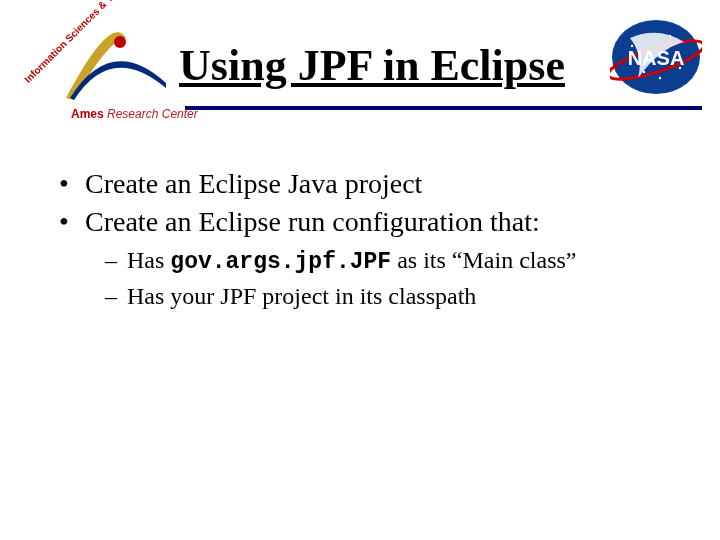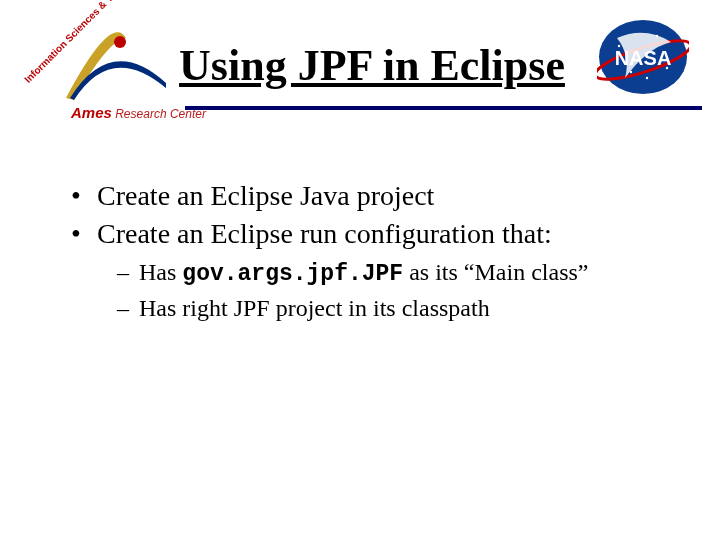--- a/index.html
+++ b/index.html
@@ -57,55 +57,54 @@
     top: 10px;
   }
   .ames-label {
     position: absolute;
     left: 45px;
     top: 86px;
     white-space: nowrap;
   }
   .ames-label .ames {
     font-family: Arial, Helvetica, sans-serif;
-    font-style: italic;
     font-weight: bold;
-    font-size: 15px;
+    font-size: 12px;
     color: #b00;
   }
   .ames-label .rc {
     font-family: Arial, Helvetica, sans-serif;
     font-style: italic;
     font-size: 12px;
     color: #b91c1c;
   }
   .nasa-logo {
     position: absolute;
-    right: 31px;
+    right: 18px;
     top: 18px;
     width: 92px;
     height: 78px;
   }
   .divider {
     position: absolute;
     left: 185px;
     right: 18px;
     top: 106px;
     height: 0;
     border-top: 4px solid #00006a;
   }
   .content {
     position: absolute;
     top: 165px;
     left: 55px;
     right: 30px;
   }
   ul.main {
     list-style: none;
-    margin: 12px;
+    margin: 0;
     padding: 0;
   }
   ul.main > li {
     position: relative;
     padding-left: 30px;
     font-size: 28px;
     line-height: 1.35;
   }
   ul.main > li::before {
     content: "•";
@@ -178,20 +177,20 @@
   <div class="content">
     <ul class="main">
       <li><span>Create an Eclipse Java project</span></li>
       <li>
         <span>Create an Eclipse run configuration that:</span>
         <ul class="sub">
           <li>
             <span>Has </span><code class="inline">gov.args.jpf.JPF</code><span> as its “Main class”</span>
           </li>
           <li>
-            <span>Has right JPF project in its classpath</span>
+            <span>Has your JPF project in its classpath</span>
           </li>
         </ul>
       </li>
     </ul>
   </div>
 
 </div>
 
 </body></html>

